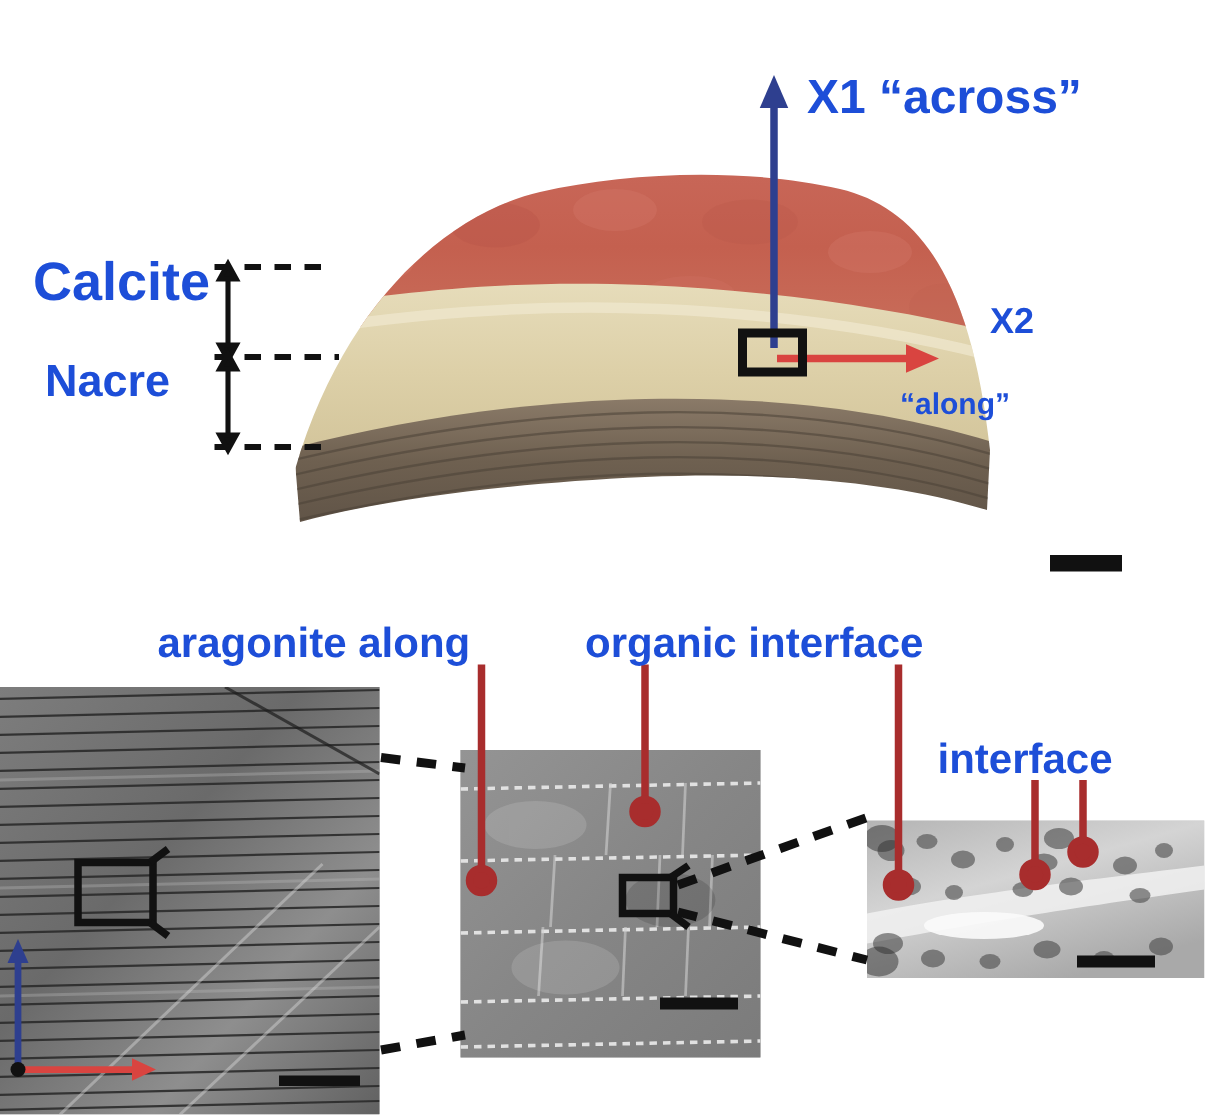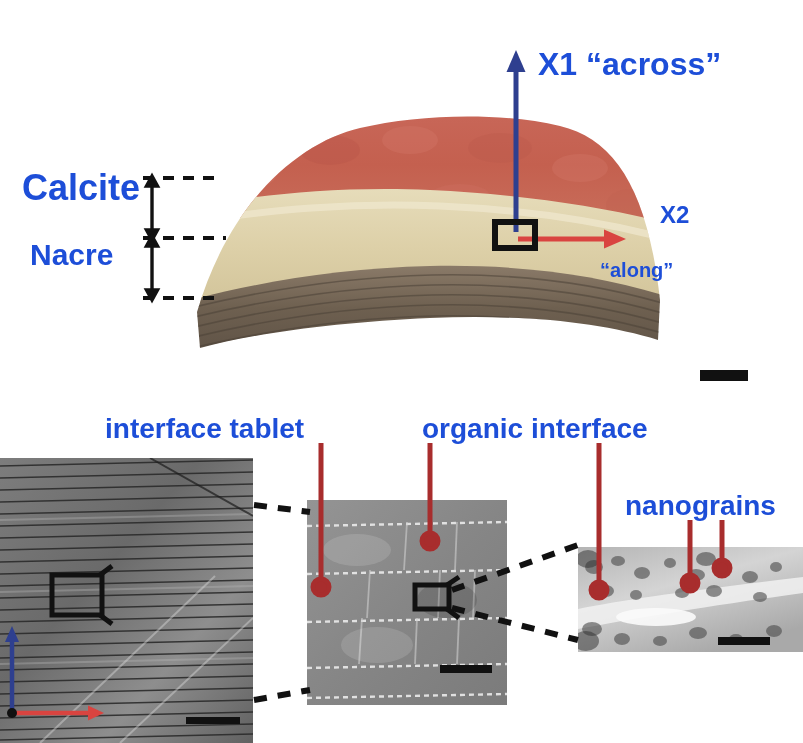--- a/index.html
+++ b/index.html
@@ -303,17 +303,17 @@
       <circle cx="599" cy="590" r="8"></circle>
 
       <line x1="690" y1="520" x2="690" y2="583"></line>
       <circle cx="690" cy="583" r="8"></circle>
 
       <line x1="722" y1="520" x2="722" y2="568"></line>
       <circle cx="722" cy="568" r="8"></circle>
     </g>
   </svg>
 
-  <div class="lbl" style="left:105px;top:415px;font-size:28px;">interface tablet</div>
-  <div class="lbl" style="left:390px;top:415px;font-size:28px;margin-left:32px;">organic interface</div>
-  <div class="lbl" style="left:625px;top:492px;font-size:28px;">nanograins</div>
+  <div class="lbl" style="left:105px;top:415px;font-size:28px;">aragonite along</div>
+  <div class="lbl" style="left:390px;top:415px;font-size:28px;">organic interface</div>
+  <div class="lbl" style="left:625px;top:492px;font-size:28px;">interface</div>
 
 </div>
 
 </body></html>

